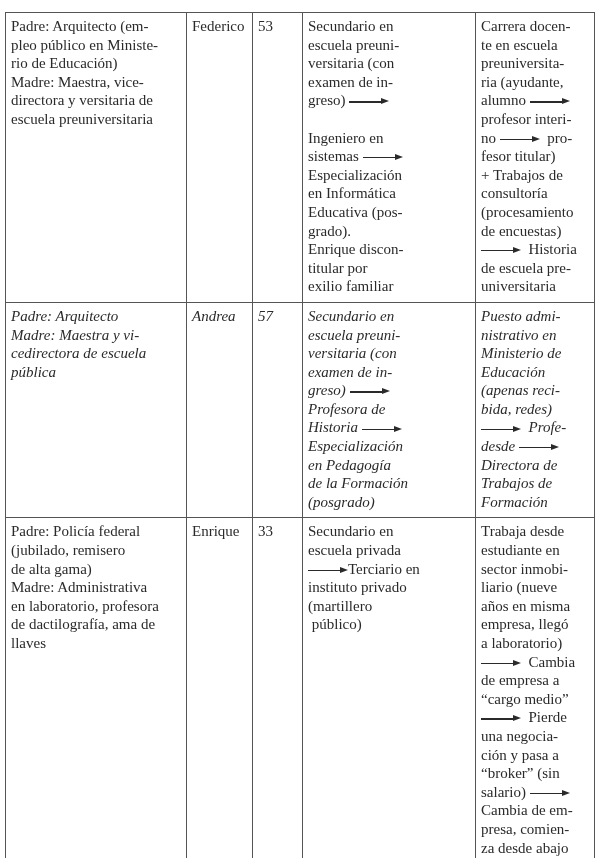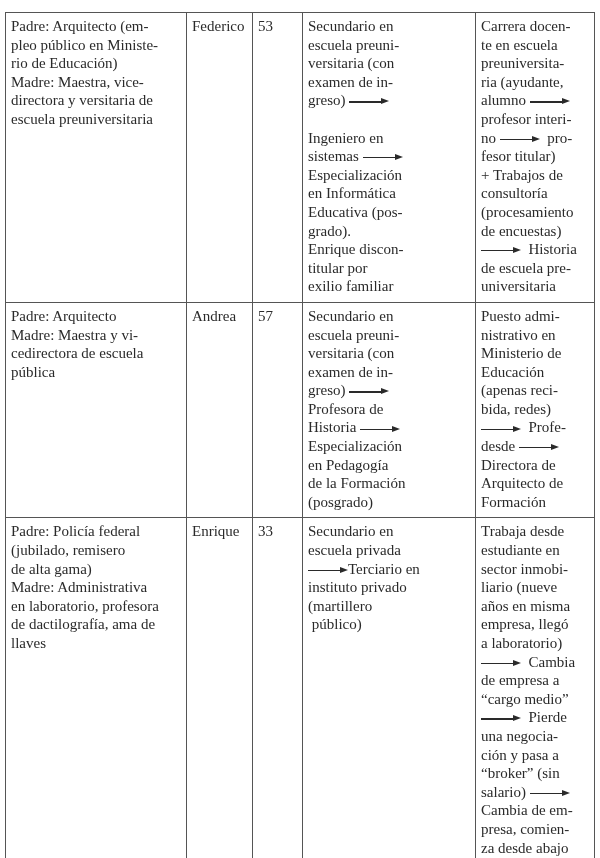--- a/index.html
+++ b/index.html
@@ -12,21 +12,21 @@
     col.c1 { width: 181px; } col.c2 { width: 66px; } col.c3 { width: 50px; }
     col.c4 { width: 173px; } col.c5 { width: 119px; }
     td.center { text-align: left; }
     .line { display: block; white-space: pre; }
     .gap { display: block; height: 18.6px; }
     .arr { display: inline-block; width: 40px; height: 8px; vertical-align: middle; position: relative; }
     .arr::before { content: ""; position: absolute; left: 0; right: 6px; top: 3.5px; height: 1.2px; background: #2a2a2a; }
     .arr::after { content: ""; position: absolute; right: 0; top: 0.5px; border-left: 8px solid #2a2a2a;
       border-top: 3.5px solid transparent; border-bottom: 3.5px solid transparent; }
     .row1 td { height: 267px; }
-    .row2 td { height: 193px; }
+    .row2 td { height: 193px; font-style: italic; }
     .row3 td { height: 343px; }
   </style>
 </head>
 <body>
 
 <table>
   <colgroup>
       <col class="c1">
       <col class="c2">
       <col class="c3">
@@ -105,21 +105,21 @@
       <td>
           <span class="line"><span>Puesto admi-</span></span>
           <span class="line"><span>nistrativo en</span></span>
           <span class="line"><span>Ministerio de</span></span>
           <span class="line"><span>Educación</span></span>
           <span class="line"><span>(apenas reci-</span></span>
           <span class="line"><span>bida, redes)</span></span>
           <span class="line"><span class="arr"></span><span>  Profe-</span></span>
           <span class="line"><span>desde </span><span class="arr"></span></span>
           <span class="line"><span>Directora de</span></span>
-          <span class="line"><span>Arquitecto de</span></span>
+          <span class="line"><span>Trabajos de</span></span>
           <span class="line"><span>Formación</span></span>
         </td>
     </tr>
     <tr class="row3">
       <td>
           <span class="line">Padre: Policía federal</span>
           <span class="line">(jubilado, remisero</span>
           <span class="line">de alta gama)</span>
           <span class="line">Madre: Administrativa</span>
           <span class="line">en laboratorio, profesora</span>

